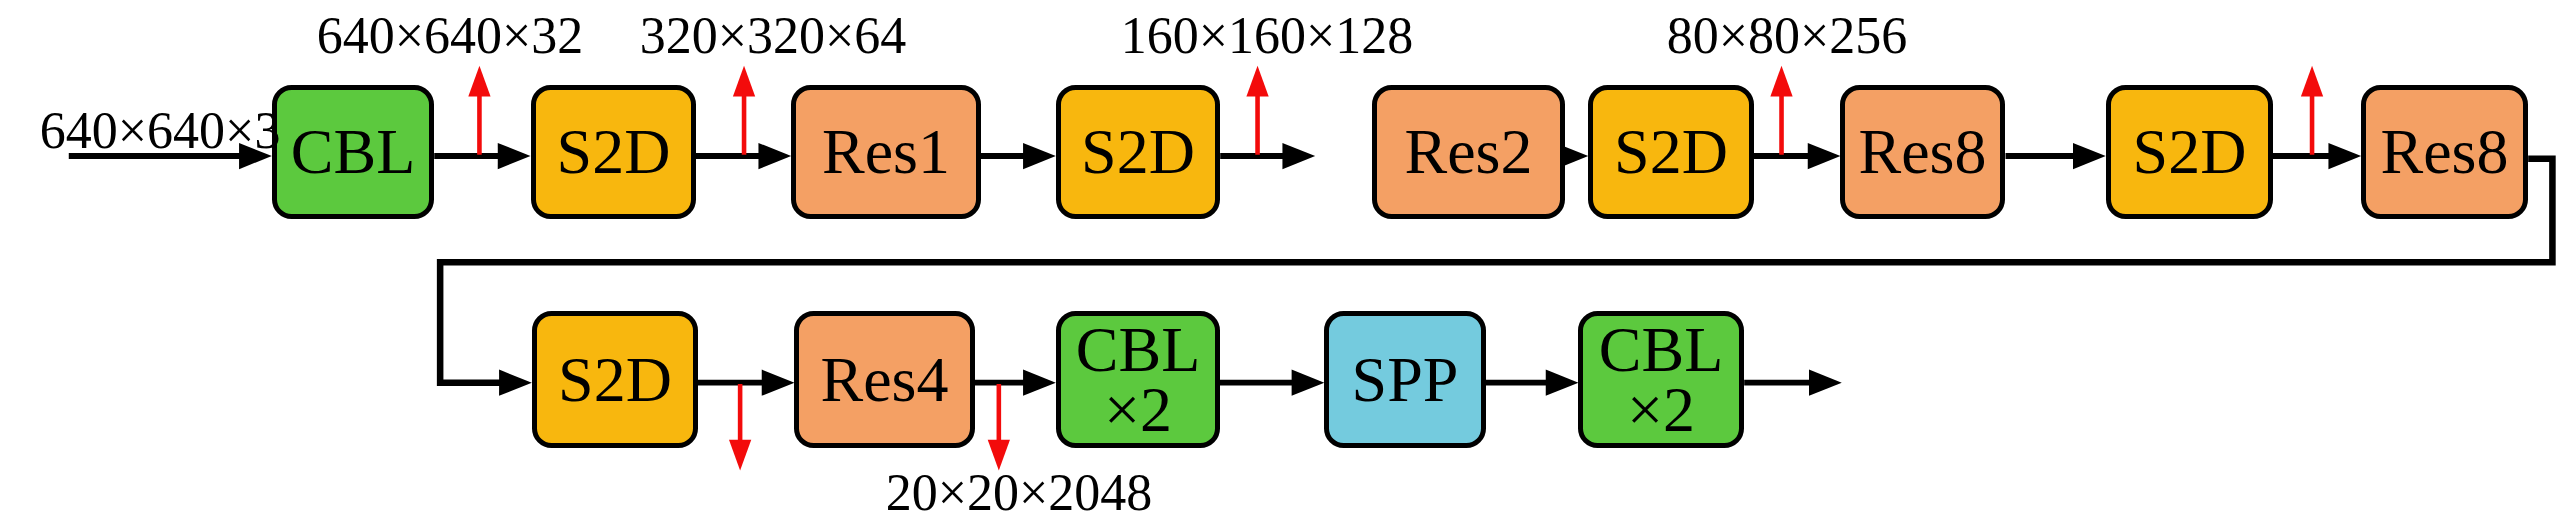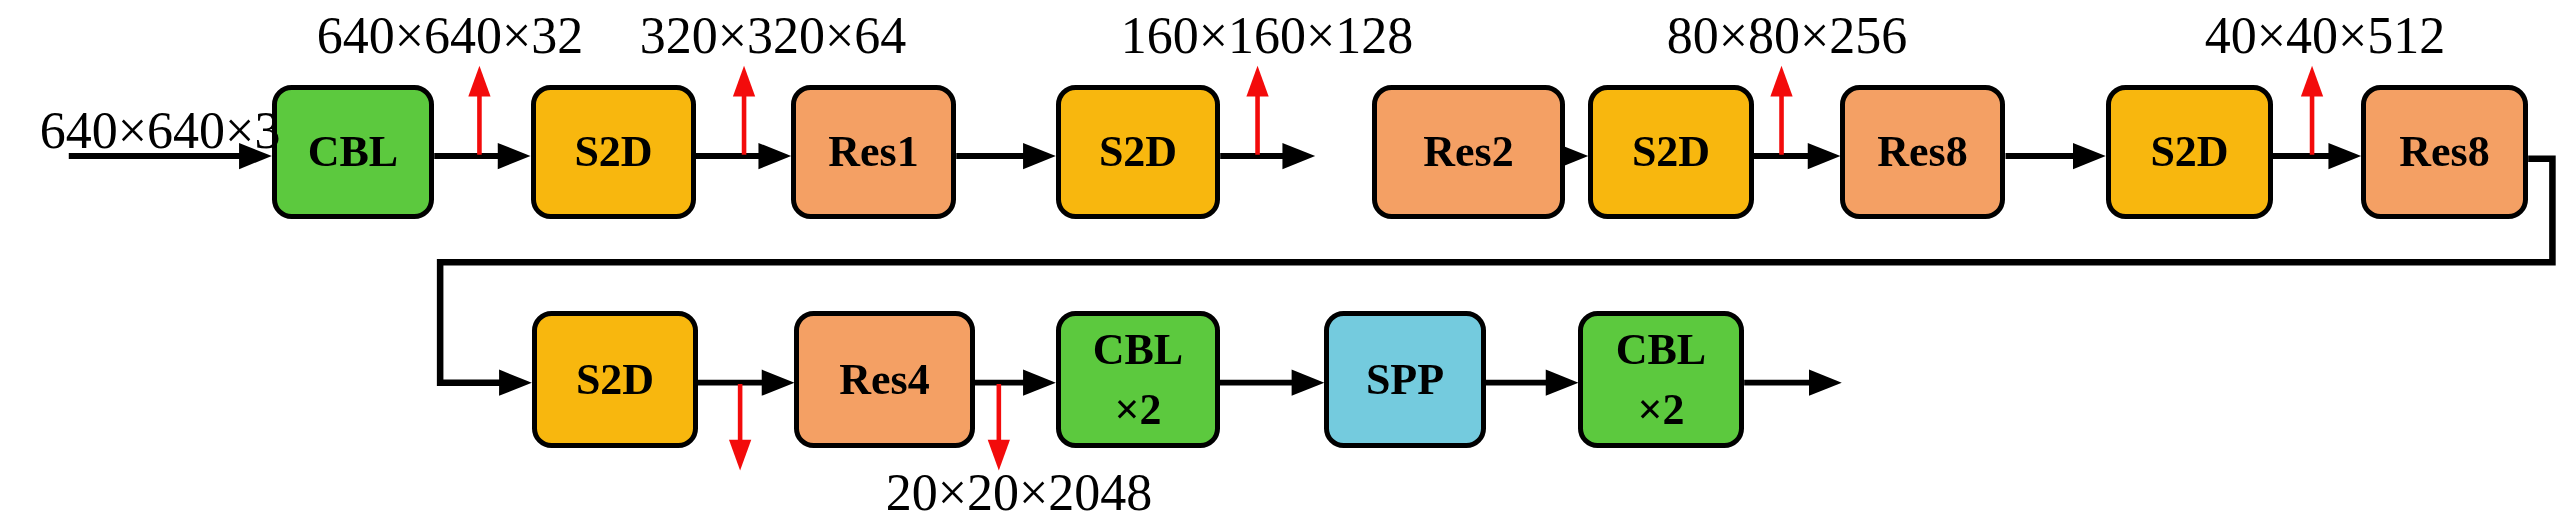--- a/index.html
+++ b/index.html
@@ -21,24 +21,23 @@
     flex-direction:column;
     align-items:center;
     justify-content:center;
     text-align:center;
     color:#000;
   }
   .r1{top:85px;height:134px;}
   .r2{top:311px;height:137px;}
   .node .nl{
     display:block;
-    font-size:44px;
+    font-size:64px;
     line-height:60px;
     white-space:nowrap;
-    font-weight:bold;
   }
   .t-cbl{background:var(--green);}
   .t-s2d{background:var(--yellow);}
   .t-res{background:var(--orange);}
   .t-spp{background:var(--blue);}
 
   .dim{
     position:absolute;
     transform:translateX(-50%);
     font-size:52px;
@@ -148,21 +147,21 @@
         <polygon points="1525,718 1508,671 1542,671" stroke="none"></polygon>
     </g>
   </svg>
 
   <div class="node t-cbl r1" style="left:272px;width:162px">
       <span class="nl">CBL</span>
     </div>
   <div class="node t-s2d r1" style="left:531px;width:165px">
       <span class="nl">S2D</span>
     </div>
-  <div class="node t-res r1" style="left:791px;width:165px">
+  <div class="node t-res r1" style="left:791px;width:190px">
       <span class="nl">Res1</span>
     </div>
   <div class="node t-s2d r1" style="left:1056px;width:164px">
       <span class="nl">S2D</span>
     </div>
   <div class="node t-res r1" style="left:1372px;width:193px">
       <span class="nl">Res2</span>
     </div>
   <div class="node t-s2d r1" style="left:1588px;width:166px">
       <span class="nl">S2D</span>
@@ -193,17 +192,16 @@
   <div class="node t-cbl r2" style="left:1578px;width:166px">
       <span class="nl">CBL</span>
       <span class="nl">×2</span>
     </div>
 
   <div class="dim left-anchor" style="left:11.8px;top:103px">640×640×3</div>
   <div class="dim" style="left:450px;top:7.9px">640×640×32</div>
   <div class="dim" style="left:773px;top:7.9px">320×320×64</div>
   <div class="dim" style="left:1267px;top:7.9px">160×160×128</div>
   <div class="dim" style="left:1787px;top:7.9px">80×80×256</div>
-  <div class="dim" style="left:2325px;top:7.9px">40×40×512</div>
   <div class="dim" style="left:1019px;top:465px">20×20×2048</div>
 
 </div>
 
 
 </body></html>

